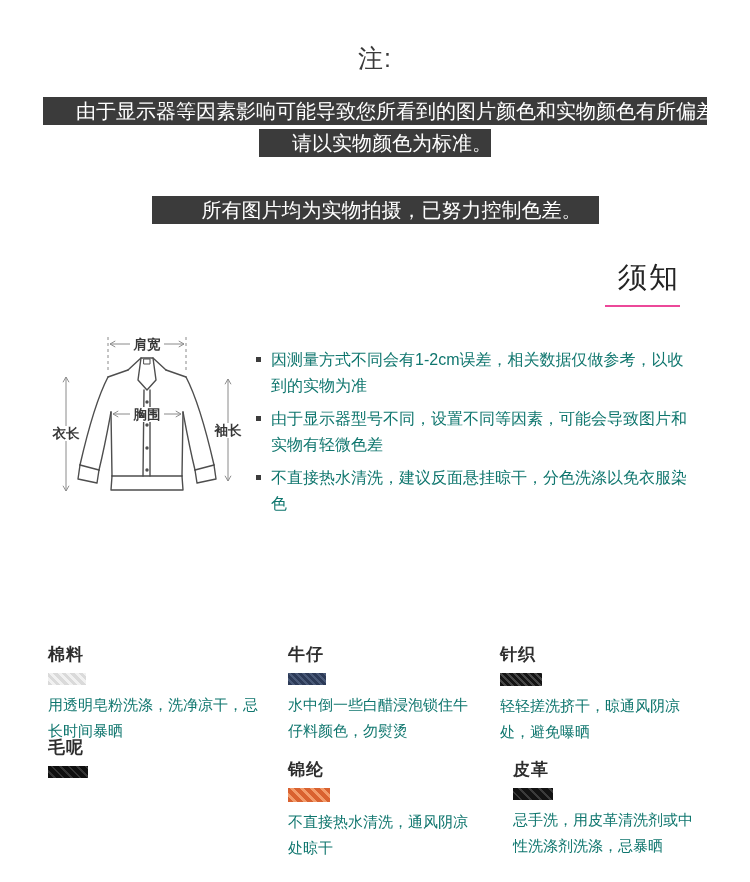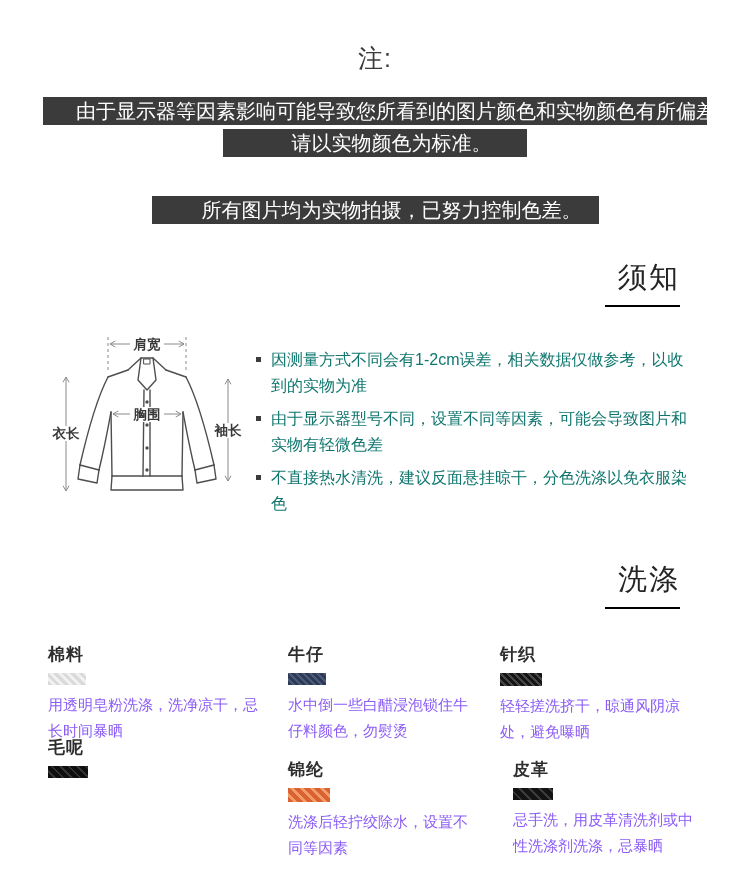--- a/index.html
+++ b/index.html
@@ -16,28 +16,28 @@
     position:absolute; top:42px; left:0; width:750px;
     text-align:center; font-size:25px; color:#3a3a3a; letter-spacing:1px;
   }
 
   .bars { position:absolute; top:97px; left:0; width:750px; text-align:center; }
   .bar {
     display:block; margin:0 auto; background:#3b3b3b; color:#fff;
     font-size:20px; height:28px; line-height:29px; white-space:nowrap; overflow:hidden;padding-left:33px;
   }
   .bar-1 { width:664px; margin-bottom:4px; }
-  .bar-2 { width:304px; margin-bottom:7px; }
+  .bar-2 { width:232px; margin-bottom:7px; }
   .bar-3 { width:447px;margin-top:39px; }
 
   
   .section-heading {
     position:absolute; right:70px;
     font-size:29px; color:#242424; letter-spacing:2px;
-    border-bottom:2px solid #000000; padding:0 0 7px 13px;
+    border-bottom:2px solid #ec4899; padding:0 0 7px 13px;
   }
   .heading-notice { top:258px; }
   .heading-washing { top:560px; }
 
   
   .jacket-diagram { position:absolute; left:44px; top:330px; }
 
   .bullets { position:absolute; left:255px; top:347px; width:437px; }
   .bullet-item {
     position:relative; padding-left:16px; margin-bottom:7px;
@@ -52,21 +52,21 @@
   .mat-cell { position:absolute; }
   .mat-c1r1 { left:48px;  top:643px; }
   .mat-c2r1 { left:288px; top:643px; }
   .mat-c3r1 { left:500px; top:643px; }
   .mat-c1r2 { left:48px;  top:736px; }
   .mat-c2r2 { left:288px; top:758px; }
   .mat-c3r2 { left:513px; top:758px; }
 
   .mat-name { font-size:17px; font-weight:bold; color:#2e2e2e; letter-spacing:1px; }
   .mat-swatch { margin-top:7px; width:40px; height:12px; }
-  .mat-text { margin-top:7px; font-size:15px; line-height:26px; color:#8b5cf6; }
+  .mat-text { margin-top:7px; font-size:15px; line-height:26px; color:#0f766e; }
 
   .sw-cotton  { width:38px; background:repeating-linear-gradient(45deg,#dadada 0 3px,#f1f1f1 3px 6px); }
   .sw-denim   { width:38px; background:repeating-linear-gradient(45deg,#2c3a57 0 3px,#4a5a78 3px 5px); }
   .sw-knit    { width:42px; height:13px; background:repeating-linear-gradient(45deg,#141414 0 3px,#474747 3px 5px); }
   .sw-wool    { background:repeating-linear-gradient(45deg,#0f0f0f 0 4px,#343434 4px 6px); }
   .sw-nylon   { width:42px; height:14px; background:repeating-linear-gradient(45deg,#d96230 0 4px,#f29b6a 4px 7px); }
   .sw-leather { background:repeating-linear-gradient(45deg,#131313 0 5px,#3b3b3b 5px 7px); }
 
   .w218 { width:218px; } .w200 { width:200px; } .w190 { width:190px; }
 
@@ -142,21 +142,20 @@
       <text x="184" y="105">袖长</text>
     </g>
   </svg>
 
   <div class="bullets">
     <div class="bullet-item">因测量方式不同会有1-2cm误差，相关数据仅做参考，以收到的实物为准</div>
     <div class="bullet-item">由于显示器型号不同，设置不同等因素，可能会导致图片和实物有轻微色差</div>
     <div class="bullet-item">不直接热水清洗，建议反面悬挂晾干，分色洗涤以免衣服染色</div>
   </div>
 
-  <div class="section-heading heading-washing">洗涤</div>
 
   <div class="mat-cell mat-c1r1">
     <div class="mat-name">棉料</div>
     <div class="mat-swatch sw-cotton"></div>
     <div class="mat-text w218">用透明皂粉洗涤，洗净凉干，忌长时间暴晒</div>
   </div>
 
   <div class="mat-cell mat-c2r1">
     <div class="mat-name">牛仔</div>
     <div class="mat-swatch sw-denim"></div>
@@ -170,21 +169,21 @@
   </div>
 
   <div class="mat-cell mat-c1r2">
     <div class="mat-name">毛呢</div>
     <div class="mat-swatch sw-wool"></div>
   </div>
 
   <div class="mat-cell mat-c2r2">
     <div class="mat-name">锦纶</div>
     <div class="mat-swatch sw-nylon"></div>
-    <div class="mat-text w190">洗涤后轻拧绞除水，设置不同等因素</div>
+    <div class="mat-text w190">不直接热水清洗，通风阴凉处晾干</div>
   </div>
 
   <div class="mat-cell mat-c3r2">
     <div class="mat-name">皮革</div>
     <div class="mat-swatch sw-leather"></div>
     <div class="mat-text w190">忌手洗，用皮革清洗剂或中性洗涤剂洗涤，忌暴晒</div>
   </div>
 
 </div>
 

